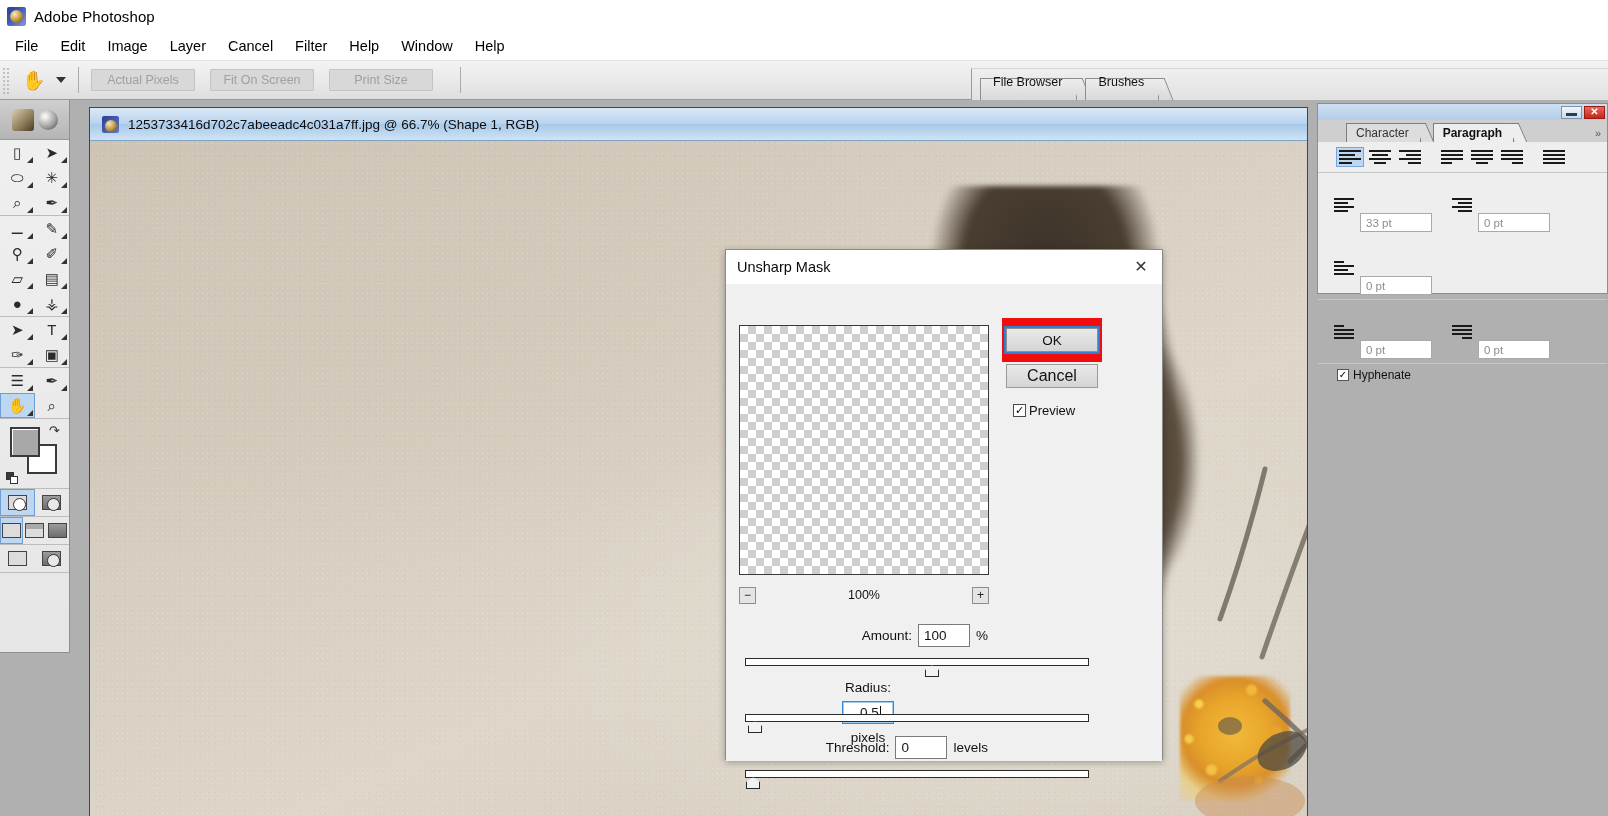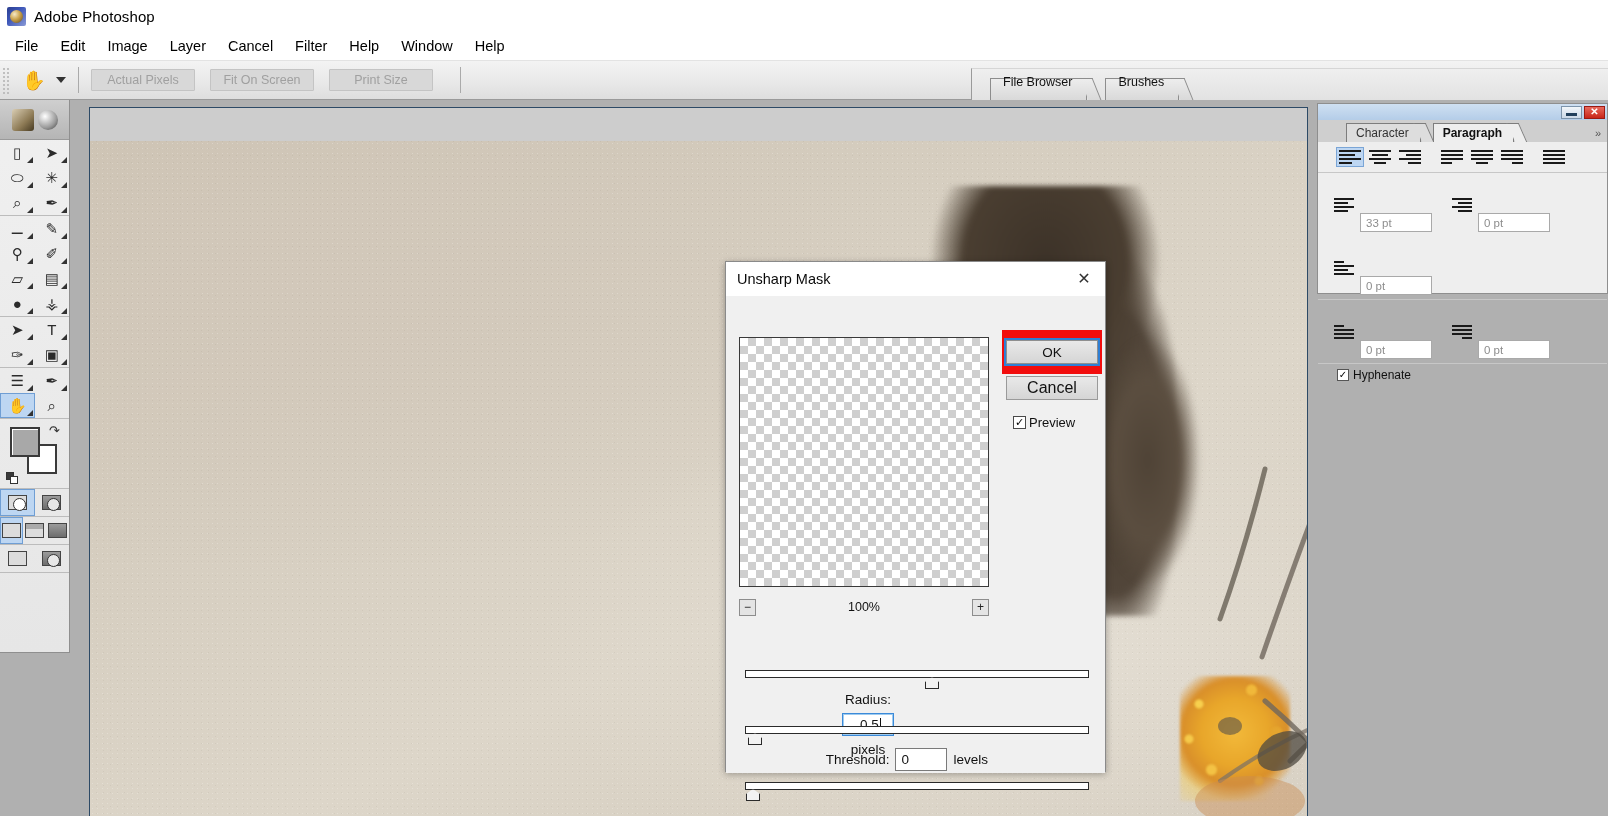--- a/index.html
+++ b/index.html
@@ -171,21 +171,21 @@
   }
 
   
   .palette-tabs {
     position: absolute; left: 971px; top: 68px; width: 637px; height: 32px;
     background: linear-gradient(180deg,#efefef,#e2e2e2);
     border-left: 1px solid #9a9a9a; border-top: 1px solid #d6d6d6;
     display: flex; align-items: flex-end;
   }
   .ptab {
-    height: 22px; padding: 0 14px 16px 12px; margin-left: 18px;
+    height: 22px; padding: 0 14px 16px 12px; margin-left: 8px;
     background: linear-gradient(180deg,#ededed,#d9d9d9);
     border: 1px solid #8d8d8d; border-bottom: none;
     display: flex; align-items: center; font-size: 12.5px; color: #111;
     position: relative;
   }
   .ptab::after {
     content: ""; position: absolute; right: -11px; top: -1px; bottom: 0; width: 12px;
     background: linear-gradient(180deg,#ededed,#d9d9d9);
     border-right: 1px solid #8d8d8d; border-top: 1px solid #8d8d8d;
     transform: skewX(22deg);
@@ -354,21 +354,21 @@
     font-size: 12px; color: #111;
   }
   .cbox {
     width: 12px; height: 12px; border: 1px solid #555; background: #fff;
     display: flex; align-items: center; justify-content: center; flex: none;
     font-size: 10px; line-height: 1; color: #000;
   }
 
   
   .dialog {
-    position: absolute; left: 725px; top: 261px; width: 381px; height: 511px;
+    position: absolute; left: 725px; top: 249px; width: 438px; height: 511px;
     background: #a3a3a3; border: 1px solid #8a8a8a;
     box-shadow: 0 2px 7px rgba(0,0,0,.32);
   }
   .dlg-title {
     height: 34px; background: #ffffff;
     display: flex; align-items: center; justify-content: space-between;
     padding: 0 6px 0 11px;
   }
   .dlg-title-text { font-size: 14.5px; color: #0a0a0a; }
   .dlg-close {
@@ -489,20 +489,24 @@
   </div>
 
   <div class="workspace"></div>
 
   <div class="palette-tabs">
     <div class="ptab">File Browser</div>
     <div class="ptab">Brushes</div>
   </div>
 
   <div class="docwin">
+    <div class="doc-titlebar">
+      <div class="doc-icon"></div>
+      <div class="doc-title">1253733416d702c7abeeadc4c031a7ff.jpg @ 66.7% (Shape 1, RGB)</div>
+    </div>
     <div class="canvas">
       <div class="paper"></div>
       <div class="hair"></div>
       <div class="hair2"></div>
       <div class="flower"></div>
       <div class="petals"></div>
       <svg class="sketch" width="1219" height="676" viewBox="0 0 1219 676">
         <path d="M1130 478 q25 -70 45 -150" stroke="#6f675c" stroke-width="5" fill="none" stroke-linecap="round" opacity="0.85"></path>
         <path d="M1172 516 q45 -130 85 -230" stroke="#6f675c" stroke-width="5" fill="none" stroke-linecap="round" opacity="0.8"></path>
         <path d="M1200 620 q60 -60 115 -88" stroke="#6f675c" stroke-width="5" fill="none" stroke-linecap="round" opacity="0.8"></path>
@@ -770,20 +774,25 @@
 
       <div class="red-box"></div>
       <div class="ok-btn">OK</div>
       <div class="cancel-btn">Cancel</div>
 
       <div class="preview-chk">
         <div class="chk">✓</div>
         <span>Preview</span>
       </div>
 
+      <div class="param-row" style="left:22px; top:340px; width:240px; justify-content:flex-end;">
+        <span class="param-label">Amount:</span>
+        <div class="param-input">100</div>
+        <span>%</span>
+      </div>
       <div class="slider" style="left:19px; top:374px; width:344px;">
         <div class="slider-handle" style="left:179px;"></div>
       </div>
 
       <div class="param-row" style="left:22px; top:396px; width:240px; justify-content:flex-end;flex-direction:column;">
         <span class="param-label">Radius:</span>
         <div class="param-input focused">
             <span>0.5</span>
             <span class="caret"></span>
           </div>

